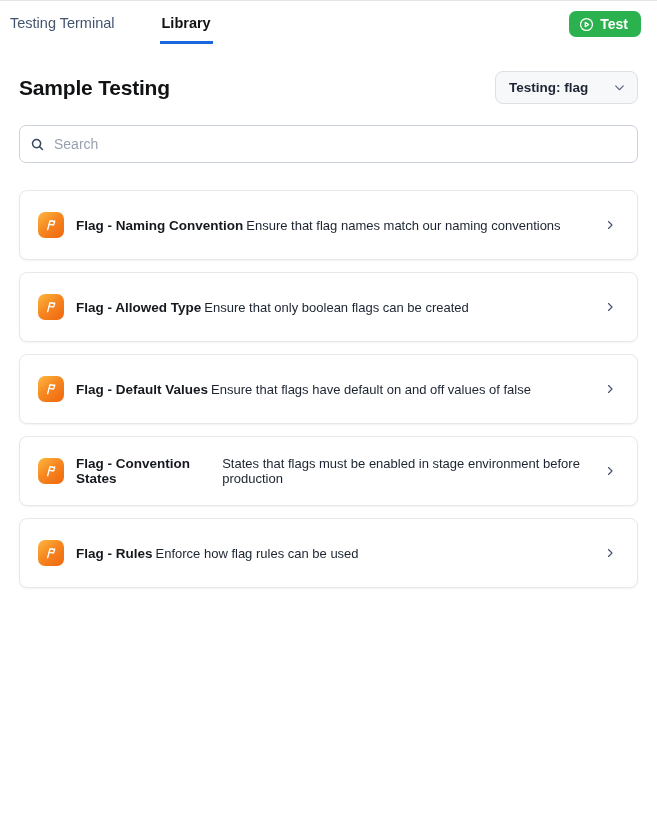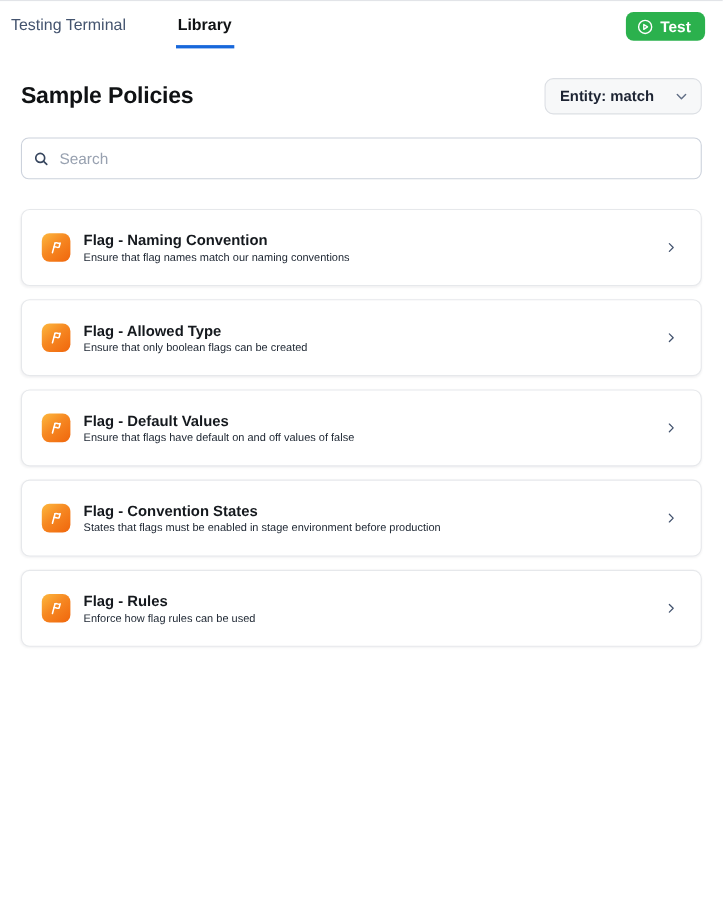--- a/index.html
+++ b/index.html
@@ -128,30 +128,30 @@
     background: linear-gradient(140deg, #fdb93f 0%, #f68822 45%, #f0660c 100%);
     display: flex;
     align-items: center;
     justify-content: center;
     flex: 0 0 auto;
   }
   .flag-app-icon svg { display: block; }
   .policy-text {
     margin-left: 12px;
     display: flex;
-    flex-direction: column;
+    flex-direction: row;
     gap: 3px;
   }
   .policy-title {
     font-size: 13.5px;
     font-weight: 700;
     color: #15191e;
   }
   .policy-desc {
-    font-size: 10px;
+    font-size: 13px;
     color: #1b2430;
   }
   .card-chevron { margin-left: auto; display: flex; }
   .card-chevron svg { display: block; }
 </style>
 </head>
 <body>
 
 <div class="header">
   <div class="tabs">
@@ -164,23 +164,23 @@
         <circle cx="12" cy="12" r="9.5"></circle>
         <path d="M10 8.5 L15.5 12 L10 15.5 Z" stroke-linejoin="round"></path>
       </svg>
     </span>
     <span>Test</span>
   </button>
 </div>
 
 <div class="main">
   <div class="title-row">
-    <h1 class="page-title">Sample Policies</h1>
+    <h1 class="page-title">Sample Testing</h1>
     <div class="entity-select">
-      <span class="value">Entity: match</span>
+      <span class="value">Testing: flag</span>
       <span style="display:flex;">
         <svg width="13" height="13" viewBox="0 0 24 24" fill="none" stroke="#626f86" stroke-width="2.4" stroke-linecap="round" stroke-linejoin="round">
           <path d="M5 9 L12 16 L19 9"></path>
         </svg>
       </span>
     </div>
   </div>
 
   <div class="search-box">
     <span style="display:flex;">

